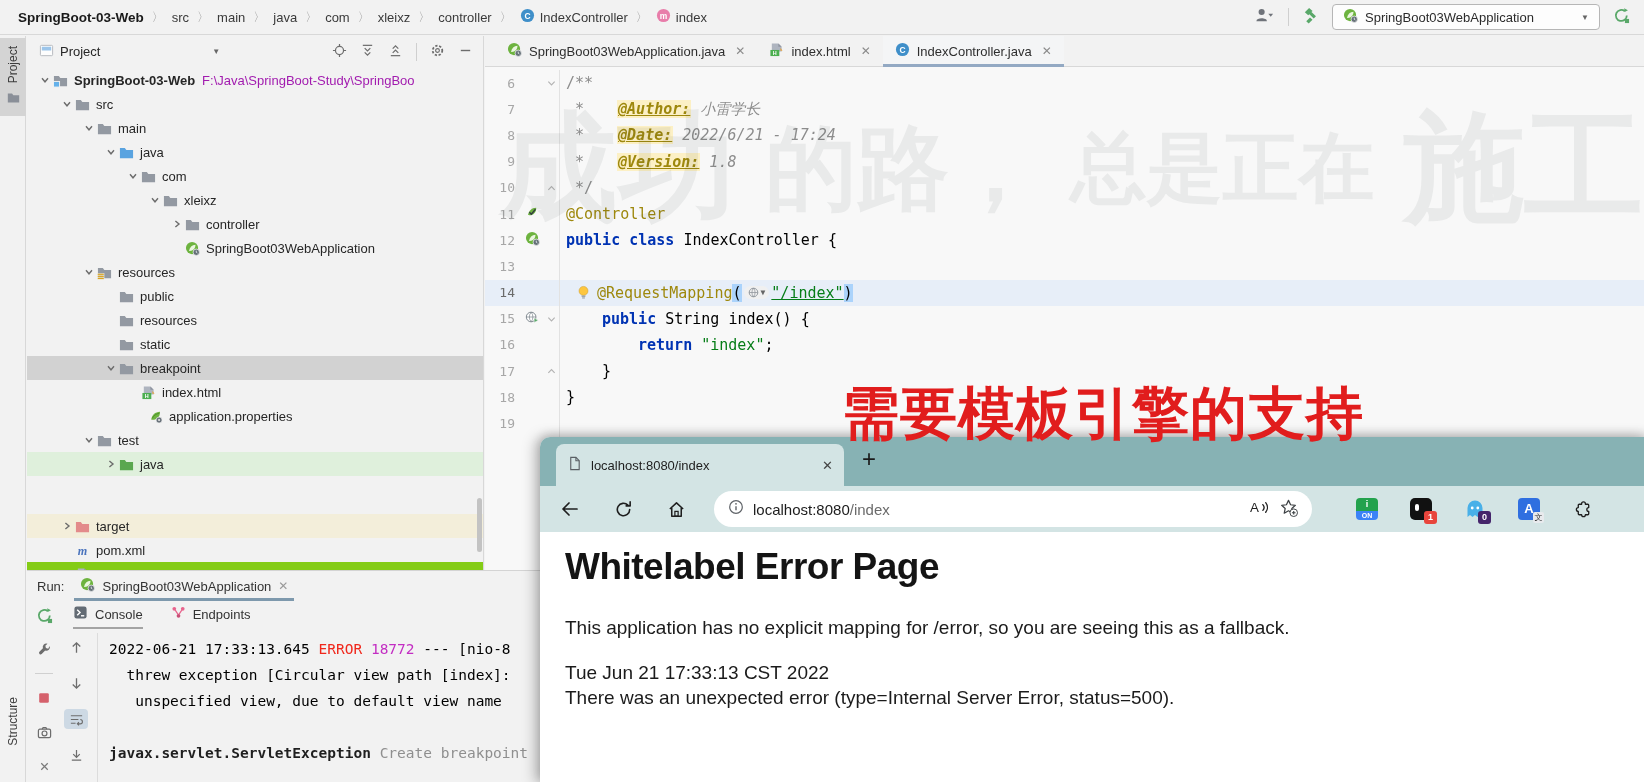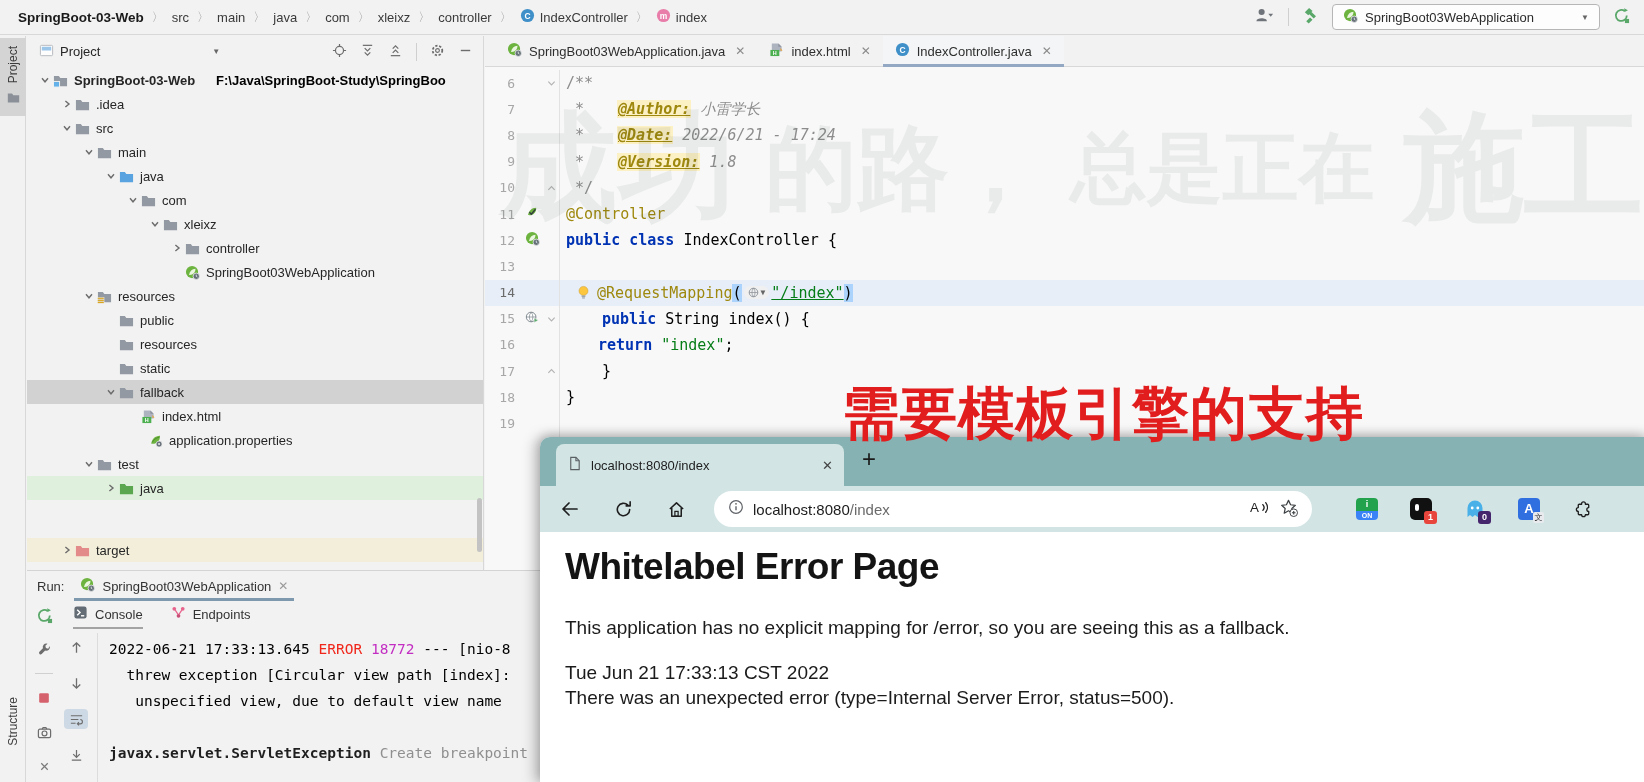--- a/index.html
+++ b/index.html
@@ -30,21 +30,21 @@
 
   
   #project { position:absolute; left:27px; top:36px; width:457px; height:534px; background:#f2f2f2; z-index:5; border-right:1px solid #d8d8d8;}
   .phead { height:31px; display:flex; align-items:center; padding:0 10px 0 12px; gap:6px; font-size:13px; color:#262626; }
   .picons { margin-left:auto; display:flex; gap:13px; align-items:center; }
   .ptree { position:absolute; top:32px; left:0; right:0; bottom:0; overflow:hidden; font-size:13px; color:#262626; }
   .trow { height:24px; display:flex; align-items:center; white-space:nowrap; }
   .chev { width:15px; flex:none; display:flex; justify-content:center; }
   .ticon { width:17px; flex:none; display:flex; justify-content:center; margin-right:5px; }
   .tlabel.bold { font-weight:bold; }
-  .tpath { color:#000000; margin-left:21px;font-weight:bold; }
+  .tpath { color:#a21caf; margin-left:7px; }
   .hl-sel { background:#d2d2d2; } .hl-green { background:#dff0dc; } .hl-cream { background:#f3eeda;margin-top:38px; } .hl-gray { background:#84cc16; }
   .vsb { position:absolute; right:1px; top:462px; width:5px; height:54px; background:#c3c3c3; border-radius:3px; }
 
   
   #editor { position:absolute; left:485px; top:36px; right:0; bottom:0; background:#f8f8f8; z-index:3; }
   .etabs { height:31px; display:flex; align-items:stretch; background:#f2f2f2; border-bottom:1px solid #d8d8d8; padding-left:10px; }
   .etab { display:flex; align-items:center; gap:7px; padding:0 12px; font-size:13px; color:#2e2e2e; position:relative; white-space:nowrap;}
   .etab.active { background:#f4f5f6; }
   .etab.active::after { content:""; position:absolute; left:0; right:0; bottom:-1px; height:3px; background:#93a9c3; }
   .etab .x { color:#8a8a8a; font-size:12px; margin-left:3px; }
@@ -268,33 +268,20 @@
               <path d="M1 3.2 h5.2 l1.6 2 H15 v9 H1 Z" fill="#9399a2"></path>
               <rect x="0.5" y="9" width="6.5" height="6" fill="#64b1ea" stroke="#f2f2f2" stroke-width="1"></rect>
             </svg>
           </span>
     <span class="tlabel bold">SpringBoot-03-Web</span>
           <span class="tpath">F:\Java\SpringBoot-Study\SpringBoo</span>
         </div>
         <div class="trow " style="padding-left:32px">
     <span class="chev">
             <span><svg viewBox="0 0 10 10" width="10" height="10">
-                <path d="M3.4 2 L7 5 L3.4 8" fill="none" stroke="#6d6d6d" stroke-width="1.4"></path>
-              </svg></span>
-          </span>
-    <span class="ticon">
-            <svg viewBox="0 0 16 16" width="15" height="15">
-              <path d="M1 3.2 h5.2 l1.6 2 H15 v9 H1 Z" fill="#9399a2"></path>
-            </svg>
-          </span>
-    <span class="tlabel ">.idea</span>
-        </div>
-        <div class="trow " style="padding-left:32px">
-    <span class="chev">
-            <span><svg viewBox="0 0 10 10" width="10" height="10">
                 <path d="M2 3.2 L5 6.8 L8 3.2" fill="none" stroke="#6d6d6d" stroke-width="1.4"></path>
               </svg></span>
           </span>
     <span class="ticon">
             <svg viewBox="0 0 16 16" width="15" height="15">
               <path d="M1 3.2 h5.2 l1.6 2 H15 v9 H1 Z" fill="#9399a2"></path>
             </svg>
           </span>
     <span class="tlabel ">src</span>
         </div>
@@ -424,21 +411,21 @@
     <span class="chev">
             <span><svg viewBox="0 0 10 10" width="10" height="10">
                 <path d="M2 3.2 L5 6.8 L8 3.2" fill="none" stroke="#6d6d6d" stroke-width="1.4"></path>
               </svg></span>
           </span>
     <span class="ticon">
             <svg viewBox="0 0 16 16" width="15" height="15">
               <path d="M1 3.2 h5.2 l1.6 2 H15 v9 H1 Z" fill="#9399a2"></path>
             </svg>
           </span>
-    <span class="tlabel ">fallback</span>
+    <span class="tlabel ">breakpoint</span>
         </div>
         <div class="trow " style="padding-left:98px">
     <span class="chev"></span>
     <span class="ticon">
             <svg viewBox="0 0 16 16" width="15" height="15">
               <path d="M3 1.5 h7 l3.5 3.5 v5 h-10.5 Z" fill="#aeb4bf"></path>
               <path d="M10 1.5 l3.5 3.5 h-3.5 Z" fill="#8d939e"></path>
               <path d="M12.2 6.2 l2.2 3.2 h-2.2 Z" fill="#e8a33d"></path>
               <rect x="1.5" y="8.5" width="9.5" height="6.5" fill="#4caf50"></rect>
               <text x="6.2" y="13.8" font-size="5.8" font-weight="bold" fill="#fff" text-anchor="middle" font-family="sans-serif">H</text>
@@ -648,21 +635,21 @@
             <span><svg viewBox="0 0 10 10" width="9" height="9">
                 <path d="M1.5 3 L5 6.5 L8.5 3" fill="none" stroke="#b3b3b3" stroke-width="1.3"></path>
               </svg></span>
           </span>
     <span class="ctext" style="padding-left:42px"><span class="kw">public </span><span class="pl">String index() {</span></span>
         </div>
         <div class="cline ">
     <span class="lnum">16</span>
     <span class="gslot"></span>
           <span class="fslot"></span>
-    <span class="ctext" style="padding-left:38px"><span class="kw">return </span><span class="str">"index"</span><span class="pl">;</span></span>
+    <span class="ctext" style="padding-left:78px"><span class="kw">return </span><span class="str">"index"</span><span class="pl">;</span></span>
         </div>
         <div class="cline ">
     <span class="lnum">17</span>
     <span class="gslot"></span>
           <span class="fslot">
             <span><svg viewBox="0 0 10 10" width="9" height="9">
                 <path d="M1.5 6.5 L5 3 L8.5 6.5" fill="none" stroke="#b3b3b3" stroke-width="1.3"></path>
               </svg></span>
           </span>
     <span class="ctext" style="padding-left:42px"><span class="pl">}</span></span>

